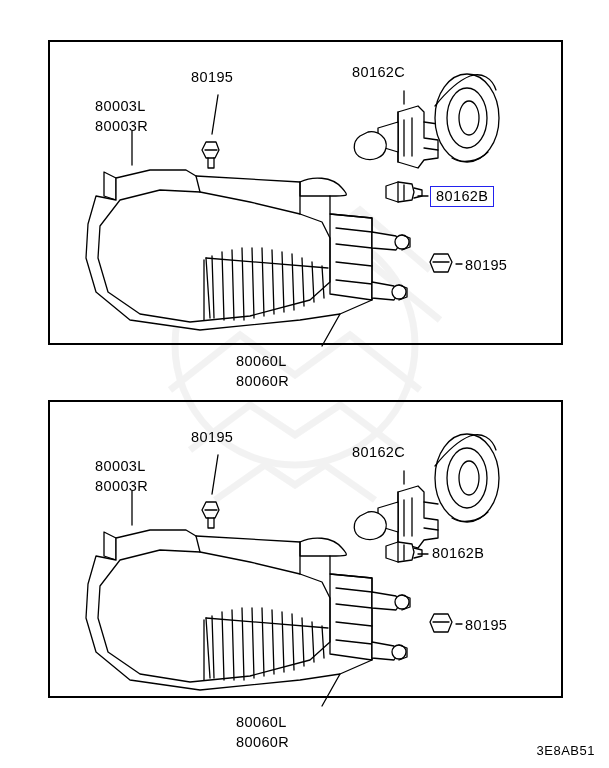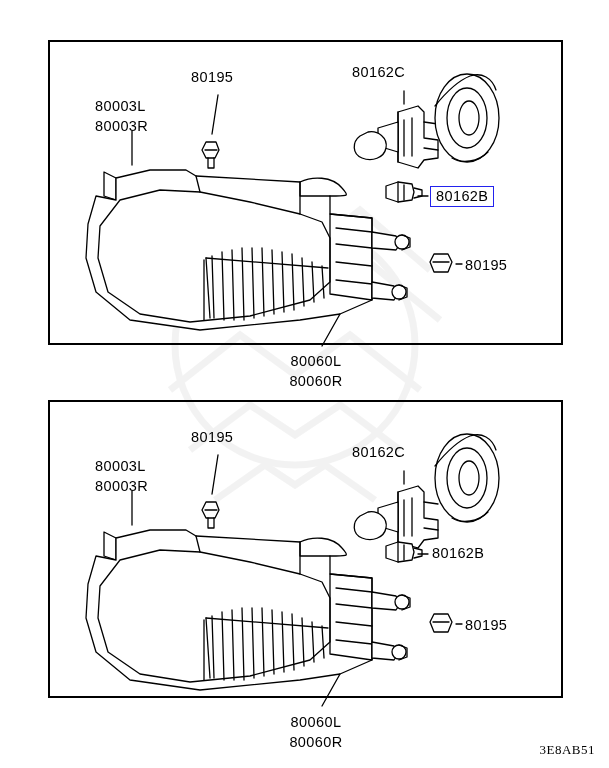--- a/index.html
+++ b/index.html
@@ -27,21 +27,21 @@
   #panel-top { left: 48px; top: 40px; width: 515px; height: 305px; }
   #panel-bottom { left: 48px; top: 400px; width: 515px; height: 298px; }
 
   .label {
     position: absolute;
     font-size: 14.5px;
     letter-spacing: 0.4px;
     white-space: nowrap;
     font-family: Liberation Sans, sans-serif;
   }
-  .center { text-align: center; }
+  .center { }
 
   .highlight {
     border: 1.6px solid #2222ee;
     padding: 1px 5px 2px 5px;
     color: #000;
     background: #ffffff;
   }
 
   svg.art { position: absolute; left: 0; top: 0; width: 609px; height: 768px; pointer-events: none; }
 
@@ -49,21 +49,21 @@
     position: absolute;
     left: 130px; top: 150px;
     width: 330px; height: 390px;
     opacity: 0.07;
     pointer-events: none;
   }
   #code {
     position: absolute;
     right: 14px;
     bottom: 10px;
-    font-family: Liberation Serif, serif;
+    font-family: Liberation Sans, sans-serif;
     font-size: 13px;
     letter-spacing: 0.5px;
   }
 </style>
 </head>
 <body>
 
 <div id="page">
 
   <svg id="watermark" viewBox="0 0 330 390">

